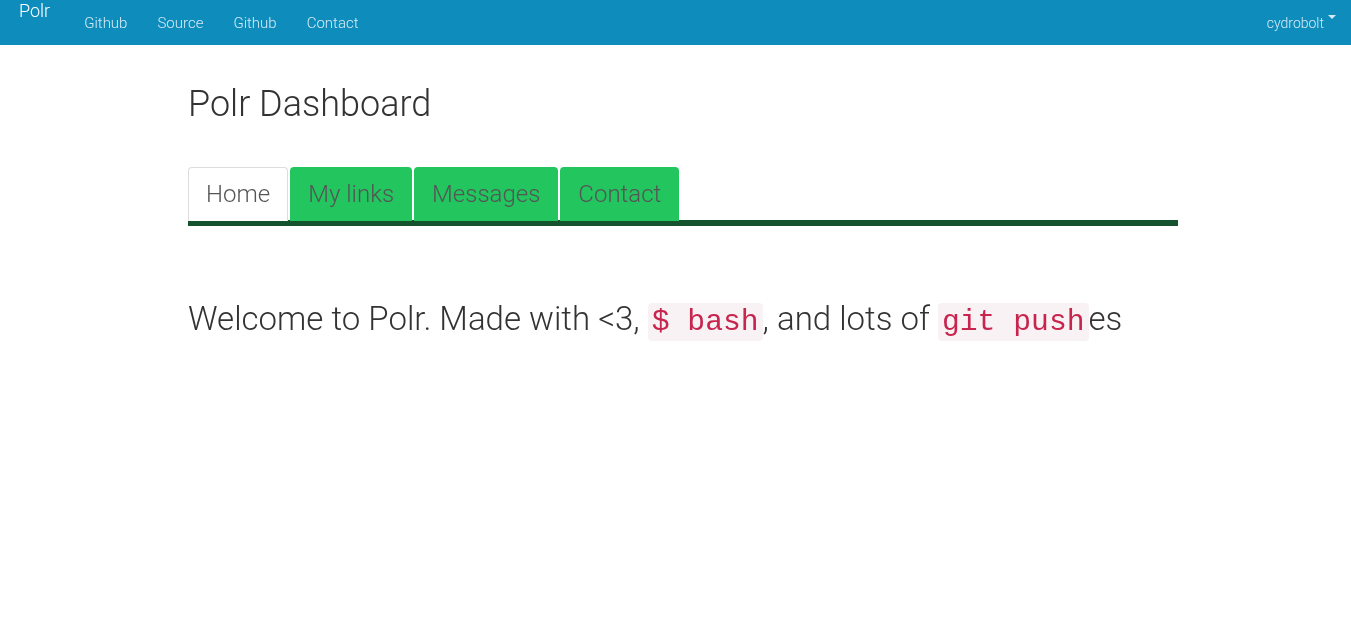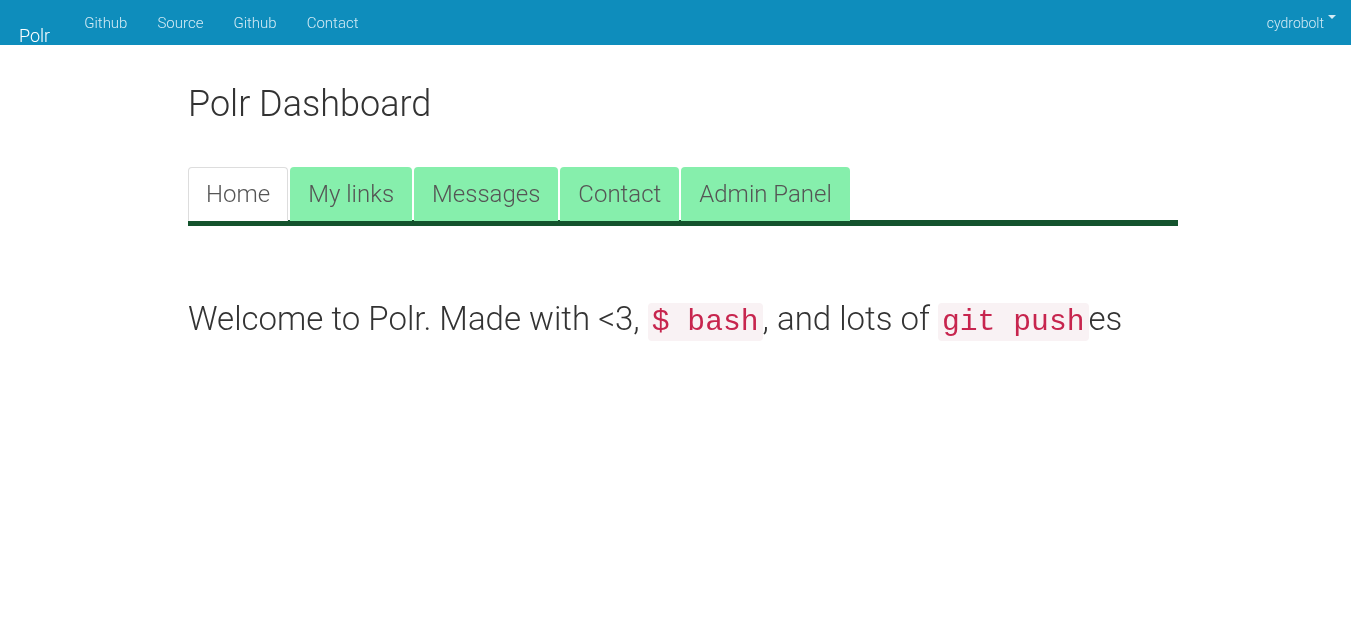--- a/index.html
+++ b/index.html
@@ -16,21 +16,21 @@
     .navbar {
       background-color: #0e8dbc;
       height: 45px;
       display: flex;
       align-items: center;
       padding: 0 15px;
       justify-content: space-between;
     }
     .navbar-left {
       display: flex;
-      align-items: flex-end;
+      align-items: flex-start;
     }
     .navbar-brand {
       color: #ffffff;
       font-size: 18px;
       margin-right: 15px;
       text-decoration: none;
       font-weight: 300;
       padding: 0 4px;
     }
     .navbar-nav {
@@ -95,21 +95,21 @@
     }
     .nav-tabs li a {
       display: block;
       padding: 13px 17px;
       color: #555;
       text-decoration: none;
       border: 1px solid transparent;
       border-radius: 4px 4px 0 0;
       font-size: 24px;
       font-weight: 300;
-      background-color: #86efac;
+      background-color: #22c55e;
       line-height: 1.1;
     }
     .nav-tabs li.active a {
       color: #555;
       background-color: #fff;
       border: 1px solid #ddd;
       border-bottom-color: transparent;
       cursor: default;
     }
     .tab-content {
@@ -169,21 +169,18 @@
       </li>
     <li>
         <a href="#">My links</a>
       </li>
     <li>
         <a href="#">Messages</a>
       </li>
     <li>
         <a href="#">Contact</a>
       </li>
-    <li>
-        <a href="#">Admin Panel</a>
-      </li>
   </ul>
 
   <div class="tab-content">
     <p class="welcome-text"><span>Welcome to Polr. Made with &lt;3, </span><code>$ bash</code><span>, and lots of </span><code>git push</code><span>es</span></p>
   </div>
 </div>
 
 </body></html>

